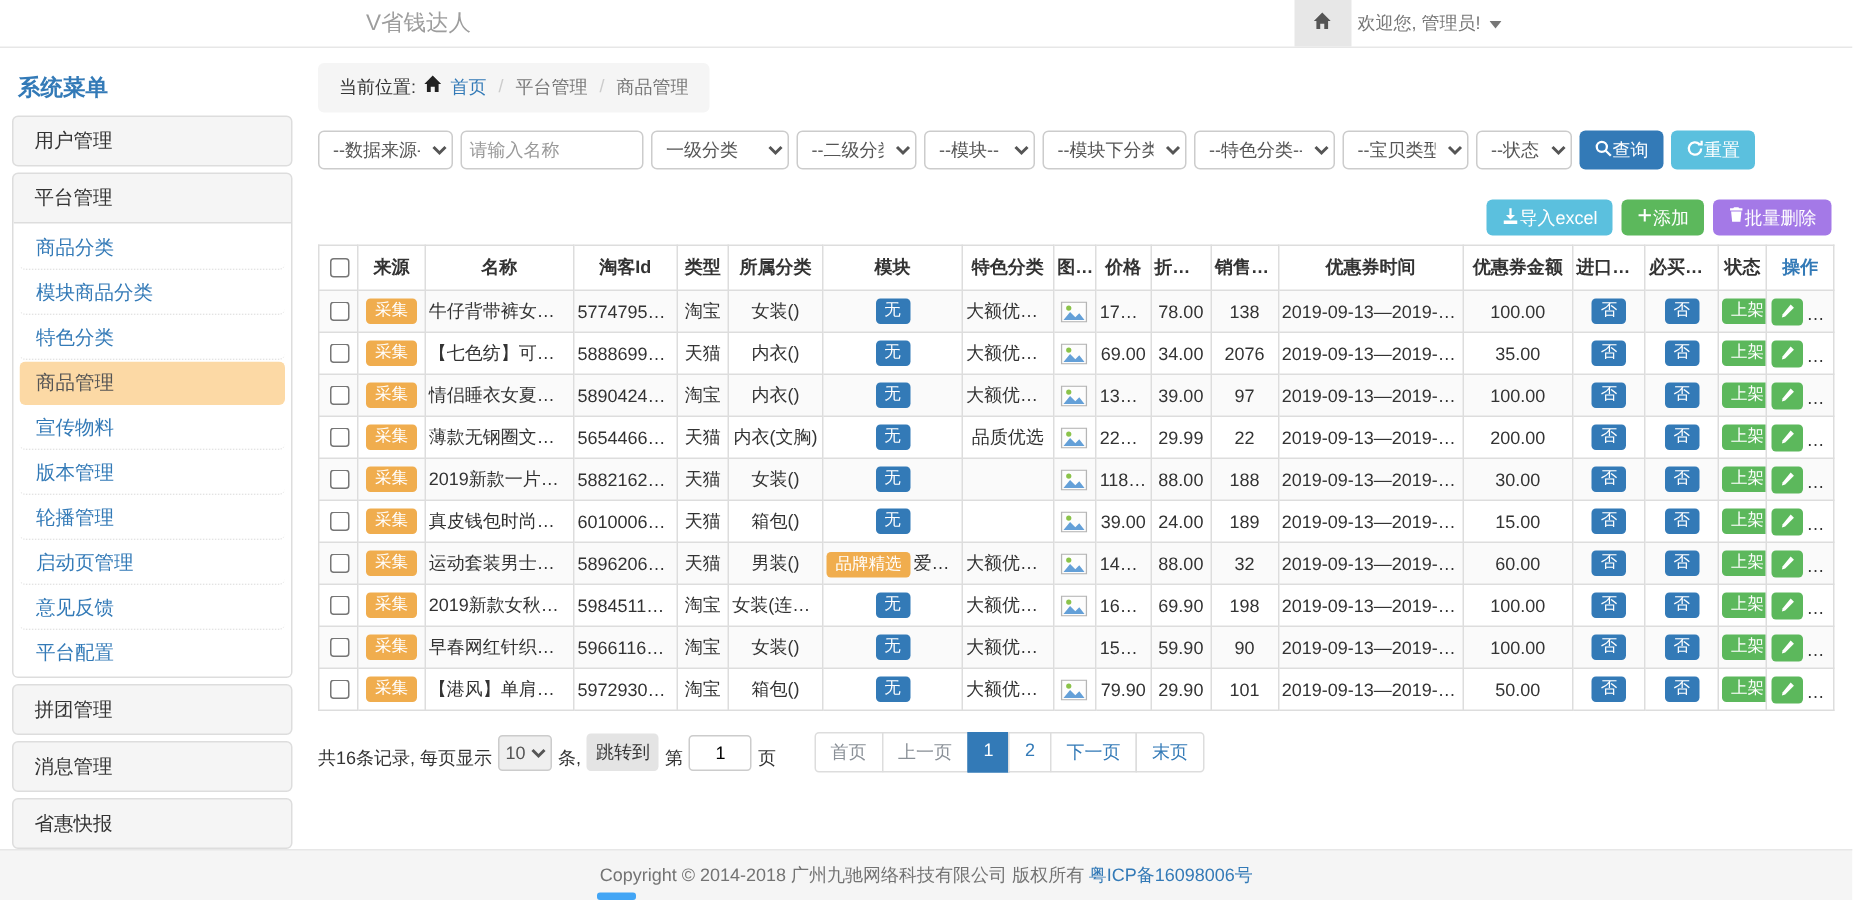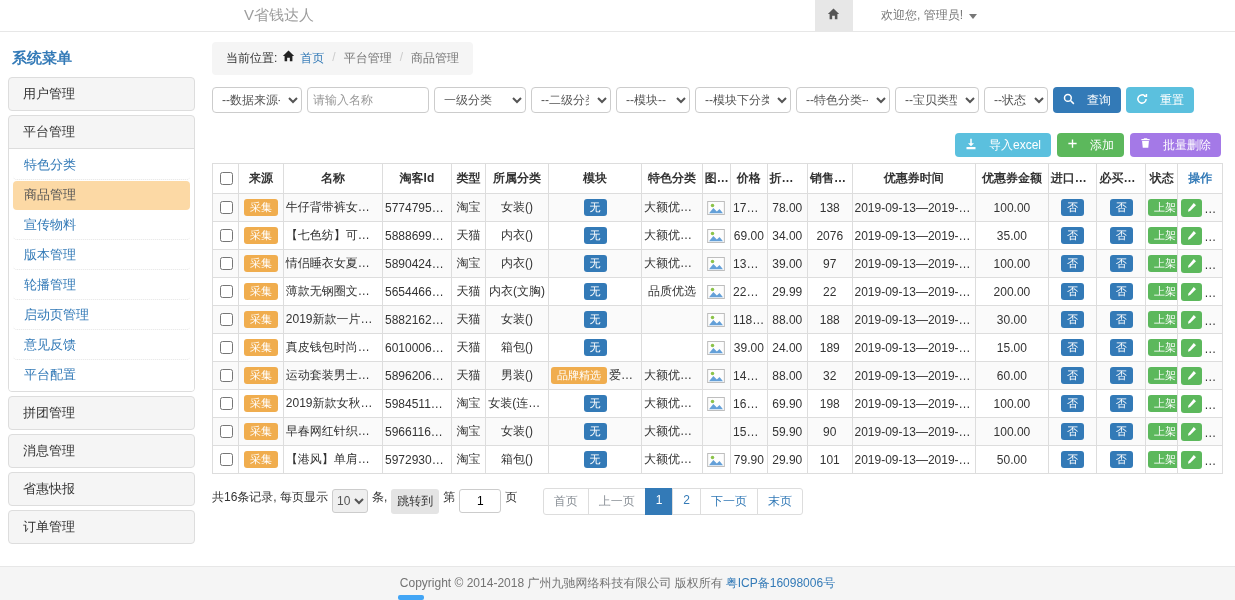--- a/index.html
+++ b/index.html
@@ -6,21 +6,21 @@
   html,body { margin:0; padding:0; }
   body {
     width:1235px; height:600px; position:relative; overflow:hidden;
     background:#fff; font-family:"Liberation Sans",sans-serif; font-size:12px; color:#333;
   }
   
   .topbar { height:32px; background:#fff; border-bottom:1px solid #e7e7e7; display:flex; align-items:stretch; }
   .app-title { margin-left:244px; color:#9d9d9d; font-size:15px; align-self:center; }
   .topbar-spacer { flex:1; }
   .home-btn { width:38px; background:#e7e7e7; display:flex; align-items:center; justify-content:center; color:#555; cursor:pointer; }
-  .welcome { display:flex; align-items:center; gap:6px; color:#777; padding:0 28px; margin-right:230px; cursor:pointer; }
+  .welcome { display:flex; align-items:center; gap:6px; color:#777; padding:0 4px; margin-right:230px; cursor:pointer; }
   
   .page { display:flex; align-items:flex-start; }
   .sidebar { width:200px; flex:none; padding:8px 5px 0 8px; }
   .sidebar-title { color:#337ab7; font-weight:bold; font-size:15px; padding:9px 4px; }
   .menu-section { margin-bottom:4px; border:1px solid #ddd; border-radius:4px; background:#f5f5f5; overflow:hidden; }
   .menu-section-header { padding:7px 14px; color:#333; font-size:13px; cursor:pointer; }
   .submenu { background:#fff; border-top:1px solid #ddd; padding:1px 4px; }
   .submenu-link { display:block; padding:5px 11px; margin:1px 0; color:#337ab7; font-size:13px; text-decoration:none; border-bottom:1px dotted #e3e3e3; border-radius:4px; cursor:pointer; }
   .submenu-link:last-child { border-bottom:none; }
   .submenu-link.active { background:#fcd9a5; color:#555; border-bottom-color:transparent; }
@@ -29,21 +29,21 @@
   .breadcrumb { display:inline-flex; align-items:flex-start; gap:5px; background:#f5f5f5; border-radius:4px; padding:8px 14px; }
   .bc-prefix { color:#333; }
   .bc-home { color:#337ab7; cursor:pointer; }
   .bc-sep { color:#ccc; padding:0 3px; }
   .bc-item { color:#777; }
   .bc-house { color:#222; display:inline-flex; }
   
   .filter-row { display:flex; align-items:center; gap:5px; margin-top:12px; }
   .filter-select, .filter-input { height:26px; border:1px solid #ccc; border-radius:4px; background:#fff; color:#555; font-family:"Liberation Sans",sans-serif; font-size:12px; padding:0 5px; }
   .filter-input::placeholder { color:#999; }
-  .btn { display:inline-flex; align-items:center; gap:12px; height:26px; padding:0 10px; border:none; border-radius:4px; color:#fff; font-family:"Liberation Sans",sans-serif; font-size:12px; cursor:pointer; white-space:nowrap; }
+  .btn { display:inline-flex; align-items:center; gap:0; height:26px; padding:0 10px; border:none; border-radius:4px; color:#fff; font-family:"Liberation Sans",sans-serif; font-size:12px; cursor:pointer; white-space:nowrap; }
   .btn-primary { background:#337ab7; }
   .btn-info { background:#5bc0de; }
   .btn-success { background:#5cb85c;font-family:Liberation Mono, monospace; }
   .btn-danger { background:#6d28d9;font-family:Liberation Serif, serif; }
   .btn-muted { opacity:.62; }
   
   .toolbar { display:flex; justify-content:flex-end; gap:6px; margin:20px 2px 6px 0; }
   .toolbar .btn { height:24px; }
   
   table.grid { width:100%; border-collapse:collapse; table-layout:fixed; margin-top:2px; }
@@ -55,21 +55,21 @@
   .tag-orange { background:#f0ad4e; }
   .tag-blue { background:#337ab7; }
   .tag-green { background:#5cb85c; }
   .module-extra { color:#333; margin-left:2px; }
   .thumb { display:inline-flex; vertical-align:middle; }
   .op-btn { display:inline-flex; align-items:center; justify-content:center; width:21px; height:18px; border:none; border-radius:3px; color:#fff; padding:0; margin:0 1px; cursor:pointer; }
   .op-edit { background:#5cb85c; }
   .op-del { background:#d9534f; }
   
   .page-footer { display:flex; justify-content:space-between; align-items:center; margin-top:14px; }
-  .records-info { display:flex; align-items:flex-start; gap:4px; color:#333; }
+  .records-info { display:flex; align-items:flex-end; gap:4px; color:#333; }
   .size-select { height:24px; border:1px solid #ccc; border-radius:3px; font-family:"Liberation Sans",sans-serif; font-size:12px; color:#555; }
   .jump-chip { background:#e4e4e4; border-radius:3px; padding:4px 6px; cursor:pointer; }
   .page-input { width:42px; height:24px; border:1px solid #ccc; border-radius:3px; text-align:center; font-family:"Liberation Sans",sans-serif; font-size:12px; }
   ul.pagination { display:flex; list-style:none; margin:0 420px 0 0; padding:0; }
   .pagination li { border:1px solid #ddd; margin-left:-1px; padding:4px 10px; color:#337ab7; background:#fff; cursor:pointer; }
   .pagination li:first-child { border-radius:3px 0 0 3px; margin-left:0; }
   .pagination li:last-child { border-radius:0 3px 3px 0; }
   .pagination li.active { background:#337ab7; border-color:#337ab7; color:#fff; }
   .pagination li.disabled { color:#8a9097; }
   
@@ -100,20 +100,22 @@
 
   <aside class="sidebar">
     <div class="sidebar-title">系统菜单</div>
     <div>
         <div class="menu-section">
           <div class="menu-section-header">用户管理</div>
         </div>
         <div class="menu-section">
           <div class="menu-section-header">平台管理</div>
           <div class="submenu">
+            <a class="submenu-link">商品分类</a>
+            <a class="submenu-link">模块商品分类</a>
             <a class="submenu-link">特色分类</a>
             <a class="submenu-link active">商品管理</a>
             <a class="submenu-link">宣传物料</a>
             <a class="submenu-link">版本管理</a>
             <a class="submenu-link">轮播管理</a>
             <a class="submenu-link">启动页管理</a>
             <a class="submenu-link">意见反馈</a>
             <a class="submenu-link">平台配置</a>
           </div>
         </div>

